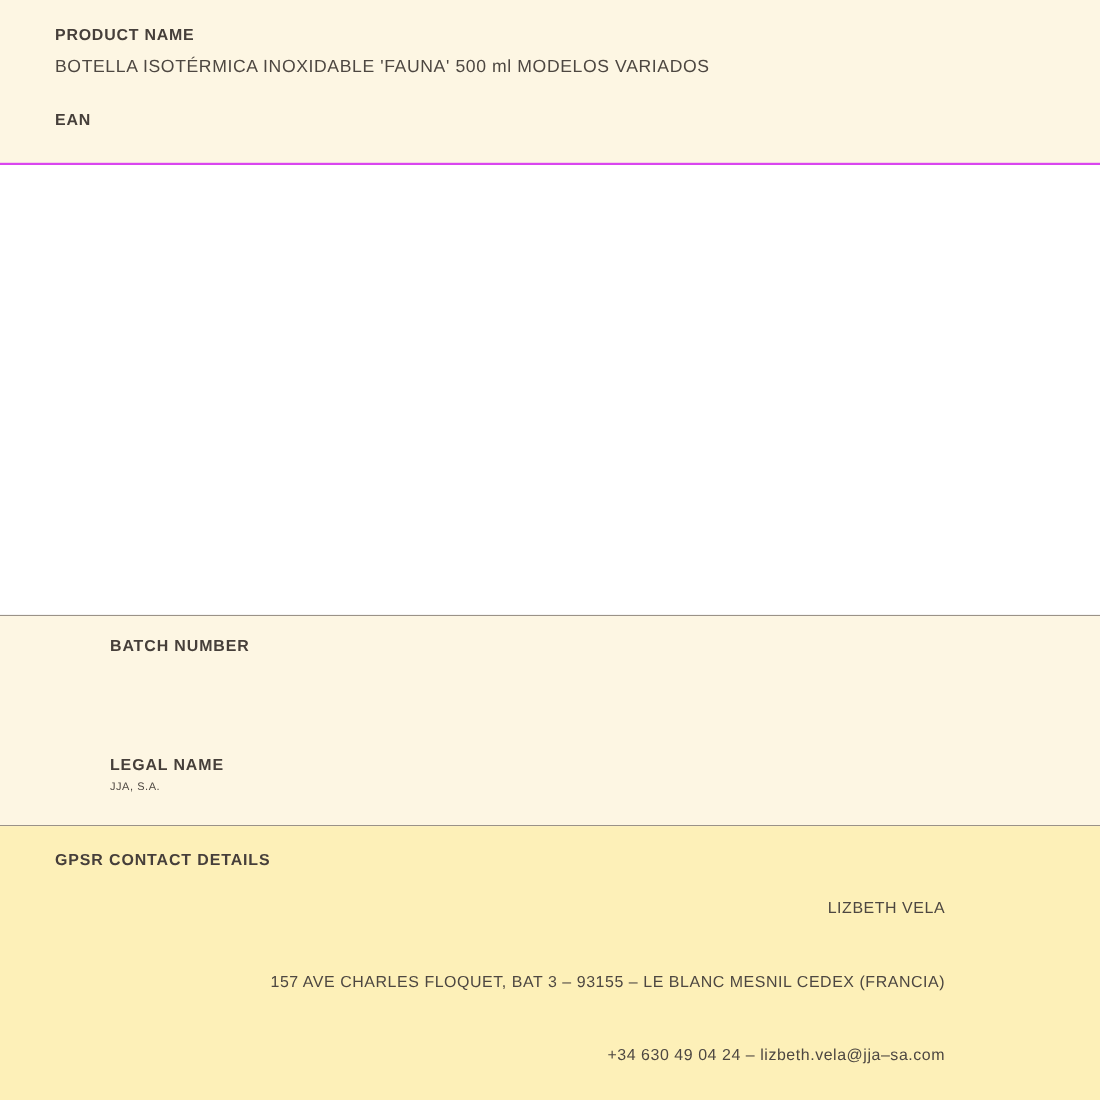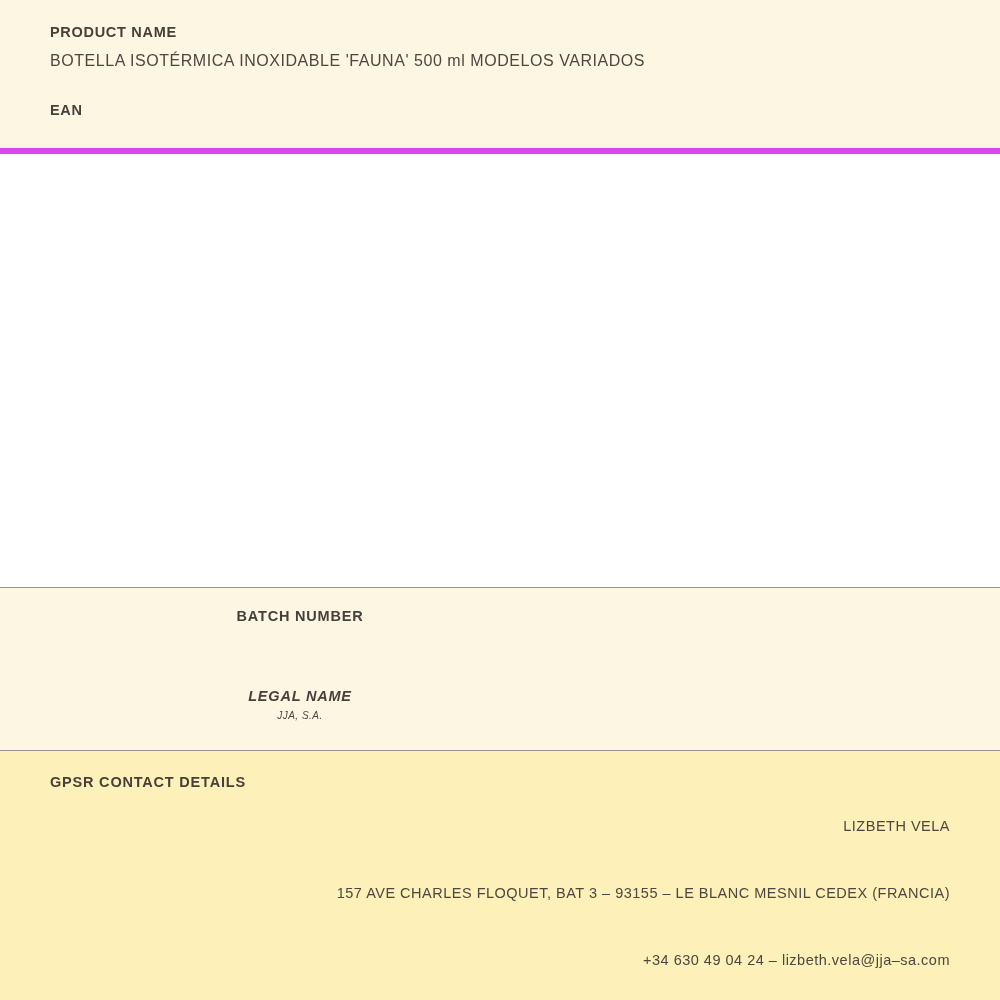--- a/index.html
+++ b/index.html
@@ -21,21 +21,21 @@
     display: flex;
     flex-direction: column;
     box-sizing: border-box;
   }
 
   
   .top-block {
     background: #fdf6e3;
     padding: 24px 50px 18px 50px;
     box-sizing: border-box;
-    border-bottom: 6px solid #d946ef;
+    border-bottom: 2px solid #d946ef;
   }
 
   .field-label {
     font-size: 14.5px;
     font-weight: bold;
     letter-spacing: 0.7px;
     color: #463f3a;
     margin: 0 0 12px 0;
   }
 
@@ -65,21 +65,20 @@
     box-sizing: border-box;
   }
 
   .info-row {
     display: flex;
     width: 100%;
   }
 
   .info-cell {
     flex: 0 0 40%;
-    text-align: center;
     box-sizing: border-box;
   }
 
   .info-cell.left-pad {
     flex: 0 0 10%;
   }
 
   .info-title {
     font-size: 14.5px;
     font-weight: bold;
@@ -90,31 +89,29 @@
 
   .info-val {
     font-size: 10px;
     letter-spacing: 0.5px;
     color: #4d4741;
     margin: 6px 0 0 0;
     min-height: 18px;
   }
 
   .info-row.second {
-    margin-top: 40px;
-    font-style: italic;
+    margin-top: 68px;
   }
 
   
   .footer {
     background: #fdf0b8;
     padding: 22px 50px 26px 50px;
     box-sizing: border-box;
     display: flex;
-    justify-content: space-between;
     align-items: flex-start;
     min-height: 158px;
   }
 
   .footer-label {
     font-size: 14.5px;
     font-weight: bold;
     letter-spacing: 0.8px;
     color: #463f3a;
     white-space: nowrap;

